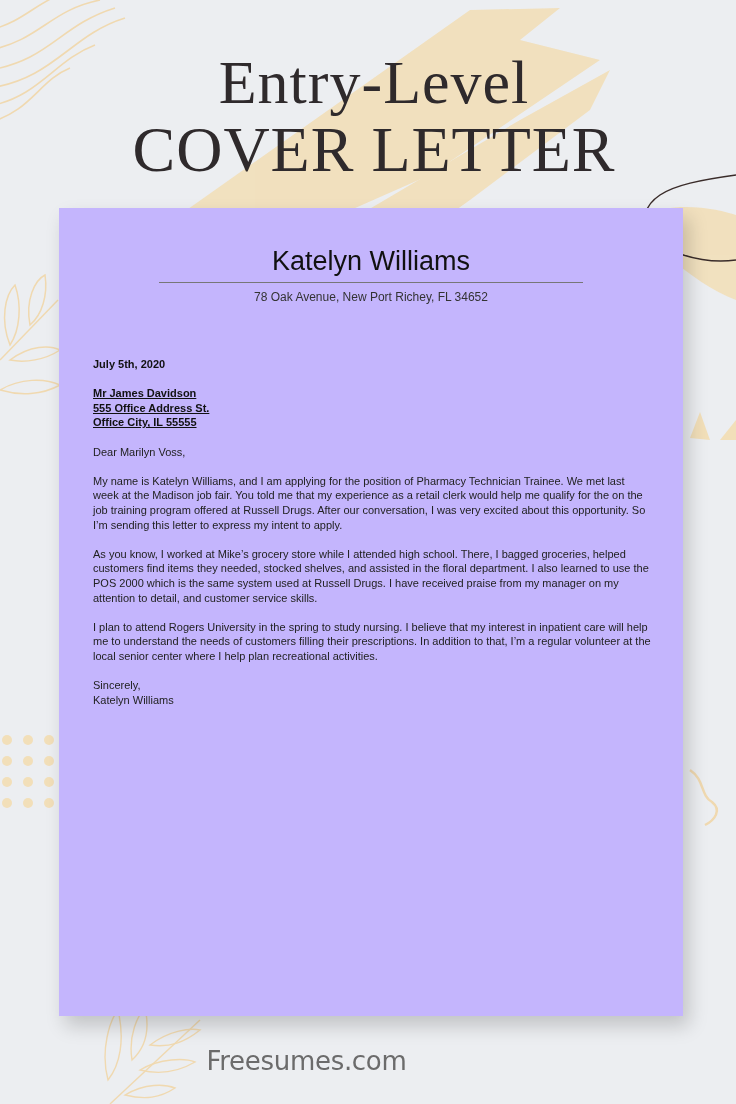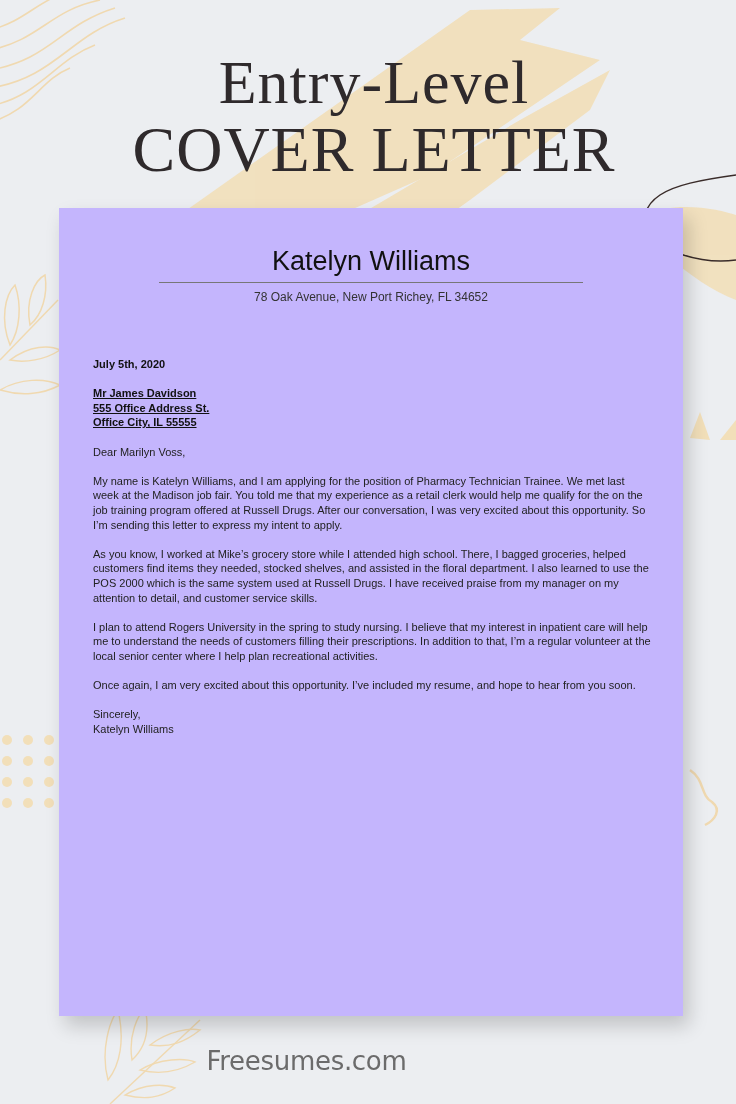--- a/index.html
+++ b/index.html
@@ -121,21 +121,20 @@
     <p class="bold">July 5th, 2020</p>
     <p class="bold" style="text-decoration:underline;">
       <span>Mr James Davidson</span><br>
       <span>555 Office Address St.</span><br>
       <span>Office City, IL 55555</span>
     </p>
     <p>Dear Marilyn Voss,</p>
     <p>My name is Katelyn Williams, and I am applying for the position of Pharmacy Technician Trainee. We met last week at the Madison job fair. You told me that my experience as a retail clerk would help me qualify for the on the job training program offered at Russell Drugs. After our conversation, I was very excited about this opportunity. So I’m sending this letter to express my intent to apply.</p>
     <p>As you know, I worked at Mike’s grocery store while I attended high school. There, I bagged groceries, helped customers find items they needed, stocked shelves, and assisted in the floral department. I also learned to use the POS 2000 which is the same system used at Russell Drugs. I have received praise from my manager on my attention to detail, and customer service skills.</p>
     <p>I plan to attend Rogers University in the spring to study nursing. I believe that my interest in inpatient care will help me to understand the needs of customers filling their prescriptions. In addition to that, I’m a regular volunteer at the local senior center where I help plan recreational activities.</p>
-    <p>Once again, I am very excited about this opportunity. I’ve included my resume, and hope to hear from you soon.</p>
     <p>
       <span>Sincerely,</span><br>
       <span>Katelyn Williams</span>
     </p>
   </div>
 </div>
 
 <div class="footer-brand">Freesumes.com</div>
 
 </body></html>

